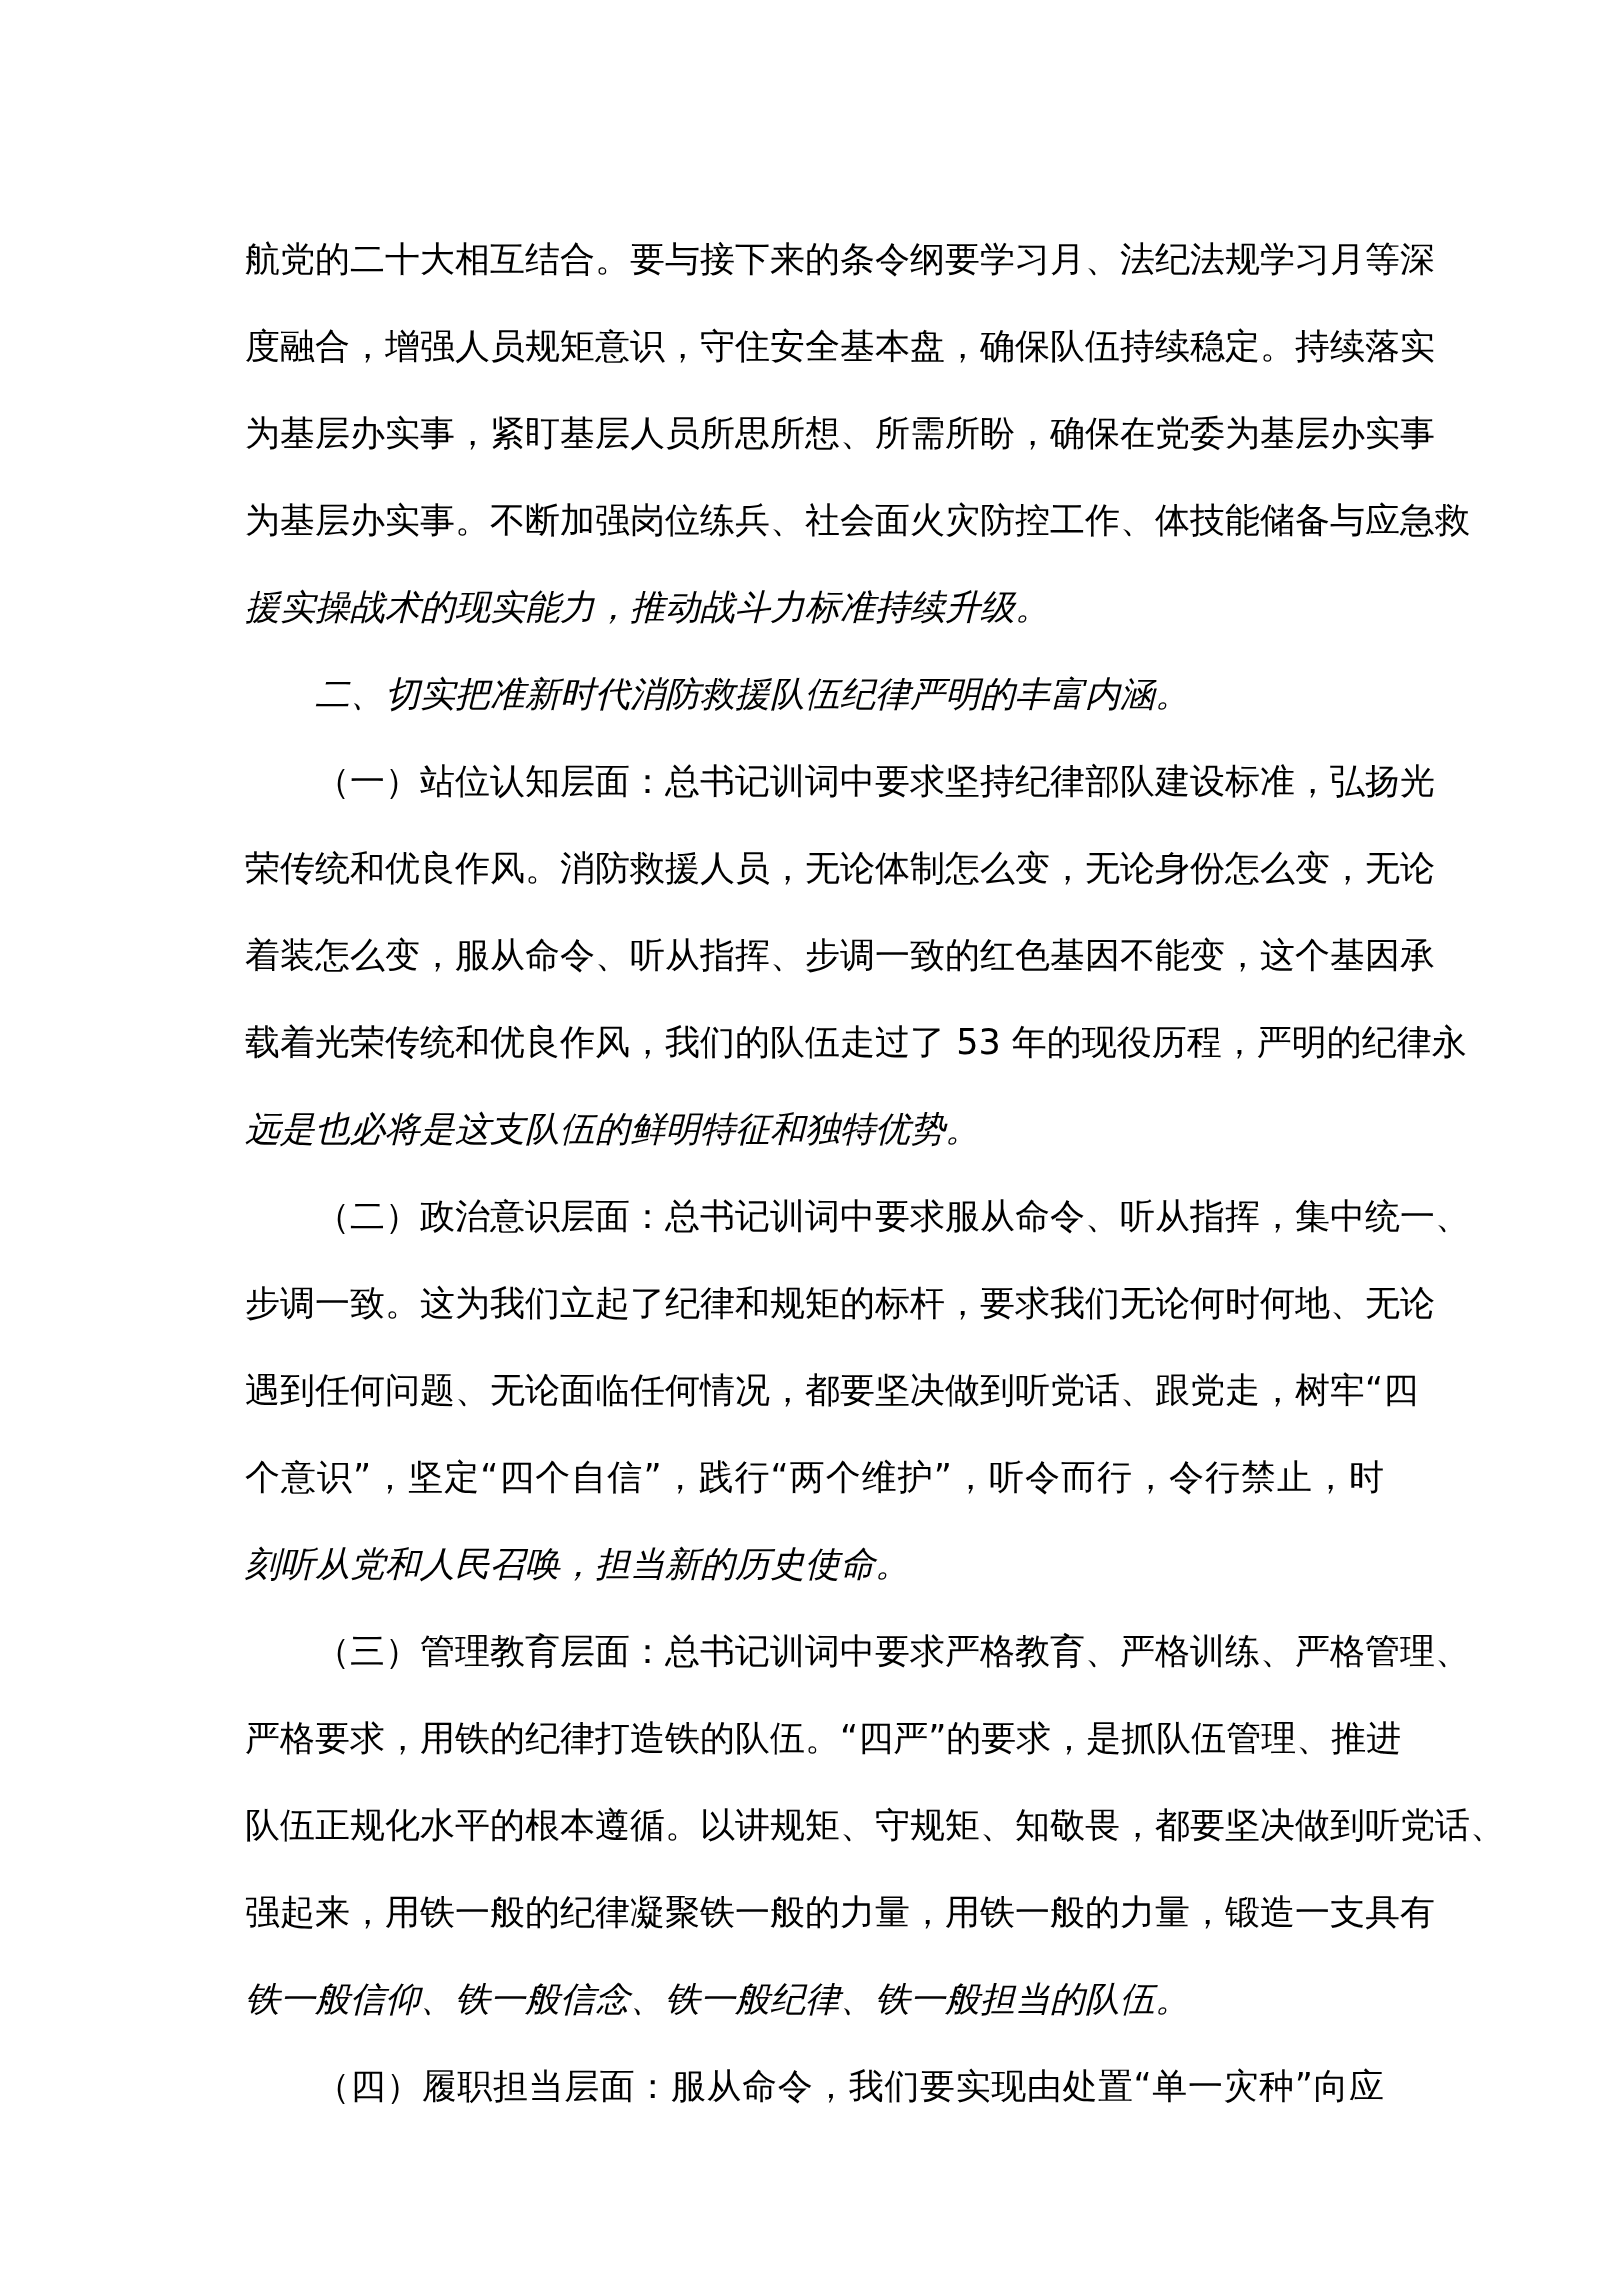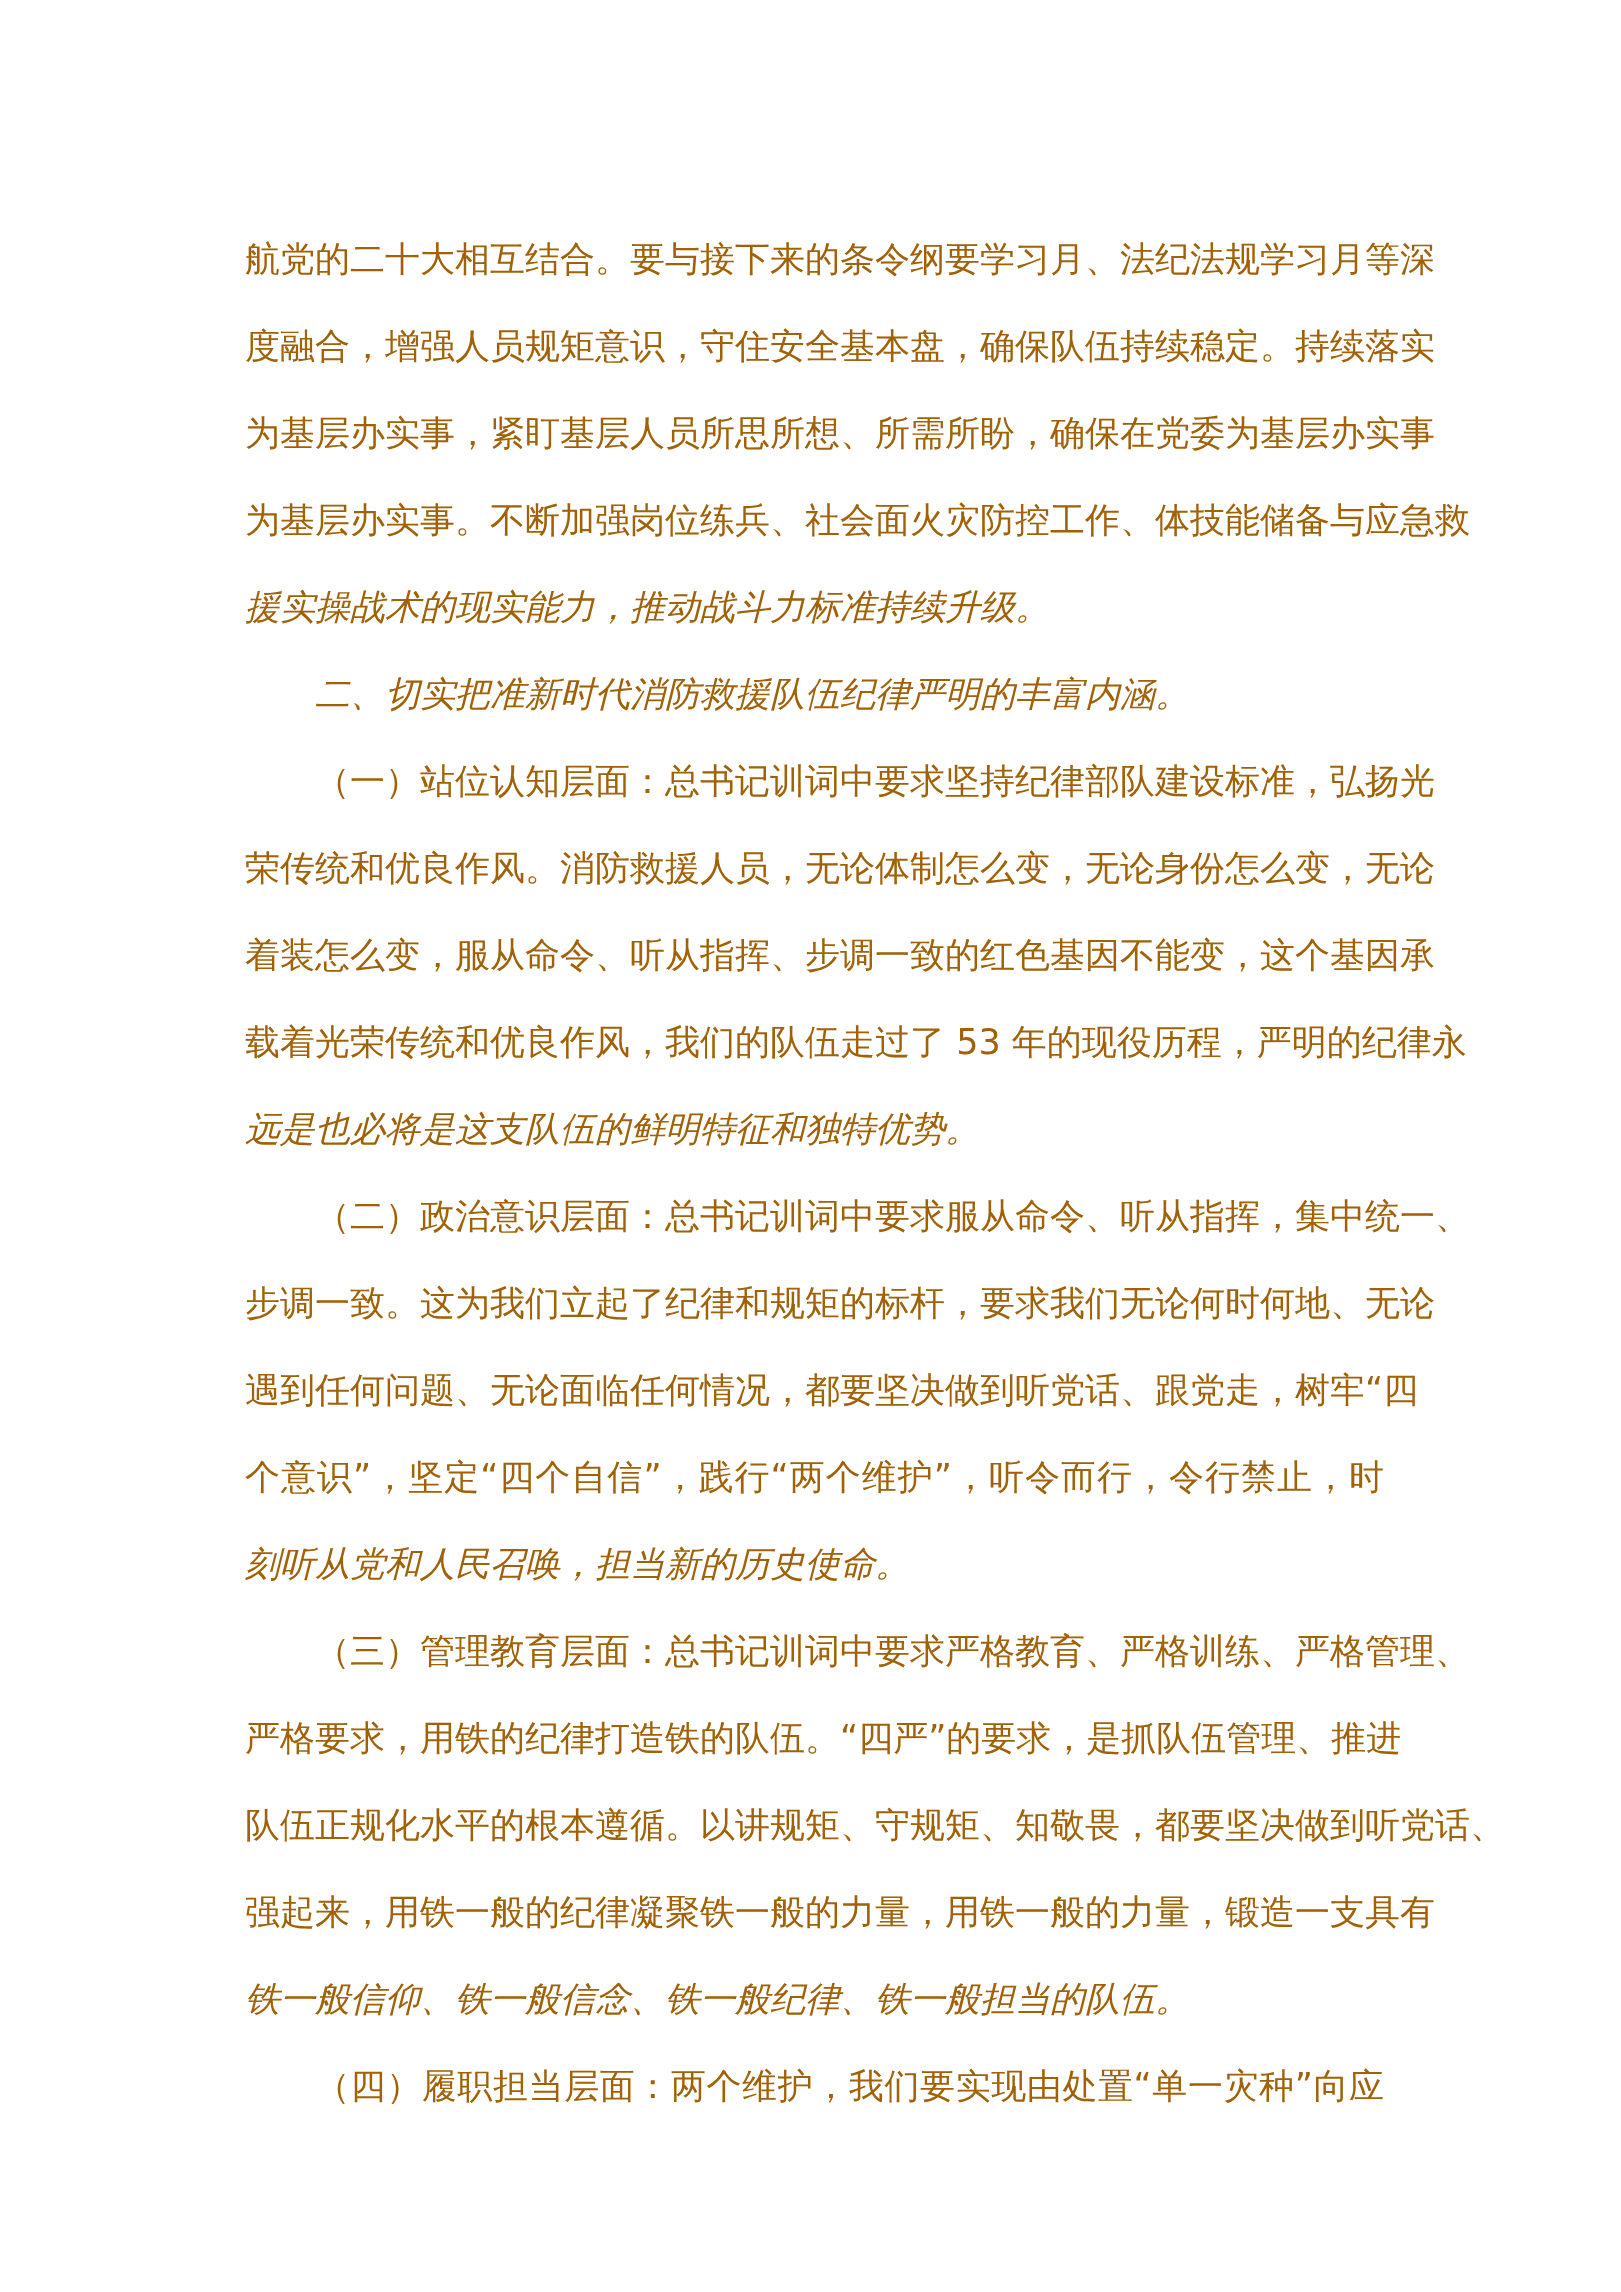--- a/index.html
+++ b/index.html
@@ -5,21 +5,21 @@
   html, body { margin: 0; padding: 0; background: #ffffff; }
   body { width: 1621px; height: 2293px; position: relative; overflow: hidden; }
   .page {
     position: absolute;
     left: 245px;
     top: 216px;
     width: 1139px;
     font-family: "DejaVu Sans", sans-serif;
     font-size: 35px;
     line-height: 87px;
-    color: #a16207;
+    color: #000000;
     text-align: justify;
     text-justify: inter-character;
   }
   .para { margin: 0; padding: 0; }
   .indent { text-indent: 70px; }
   .line { display: block; white-space: nowrap; text-align-last: justify; }
   .line.last { text-align-last: left; font-style: italic; }
 </style>
 </head>
 <body>
@@ -56,17 +56,17 @@
 
   <div class="para indent">
     <span class="line">（三）管理教育层面：总书记训词中要求严格教育、严格训练、严格管理、</span>
     <span class="line" style="text-indent:0">严格要求，用铁的纪律打造铁的队伍。“四严”的要求，是抓队伍管理、推进</span>
     <span class="line" style="text-indent:0">队伍正规化水平的根本遵循。以讲规矩、守规矩、知敬畏，都要坚决做到听党话、</span>
     <span class="line" style="text-indent:0">强起来，用铁一般的纪律凝聚铁一般的力量，用铁一般的力量，锻造一支具有</span>
     <span class="line last" style="text-indent:0">铁一般信仰、铁一般信念、铁一般纪律、铁一般担当的队伍。</span>
   </div>
 
   <div class="para indent">
-    <span class="line">（四）履职担当层面：两个维护，我们要实现由处置“单一灾种”向应</span>
+    <span class="line">（四）履职担当层面：服从命令，我们要实现由处置“单一灾种”向应</span>
   </div>
 
 </div>
 
 
 </body></html>

